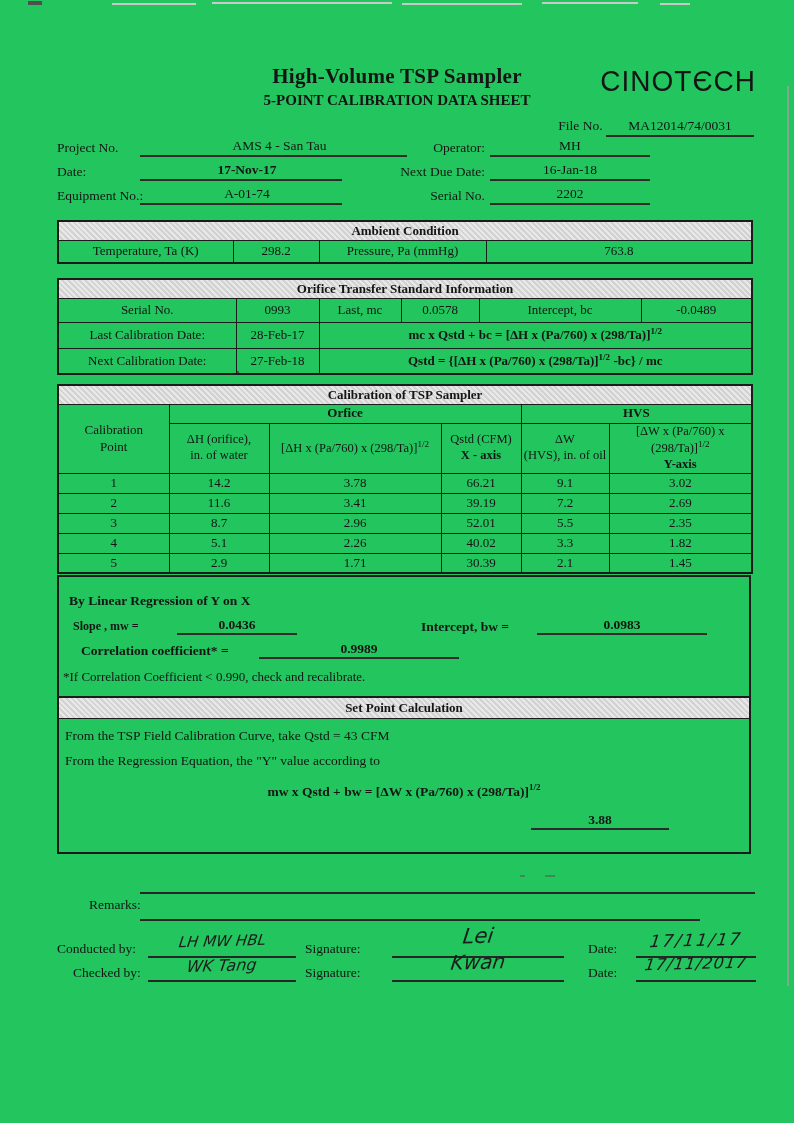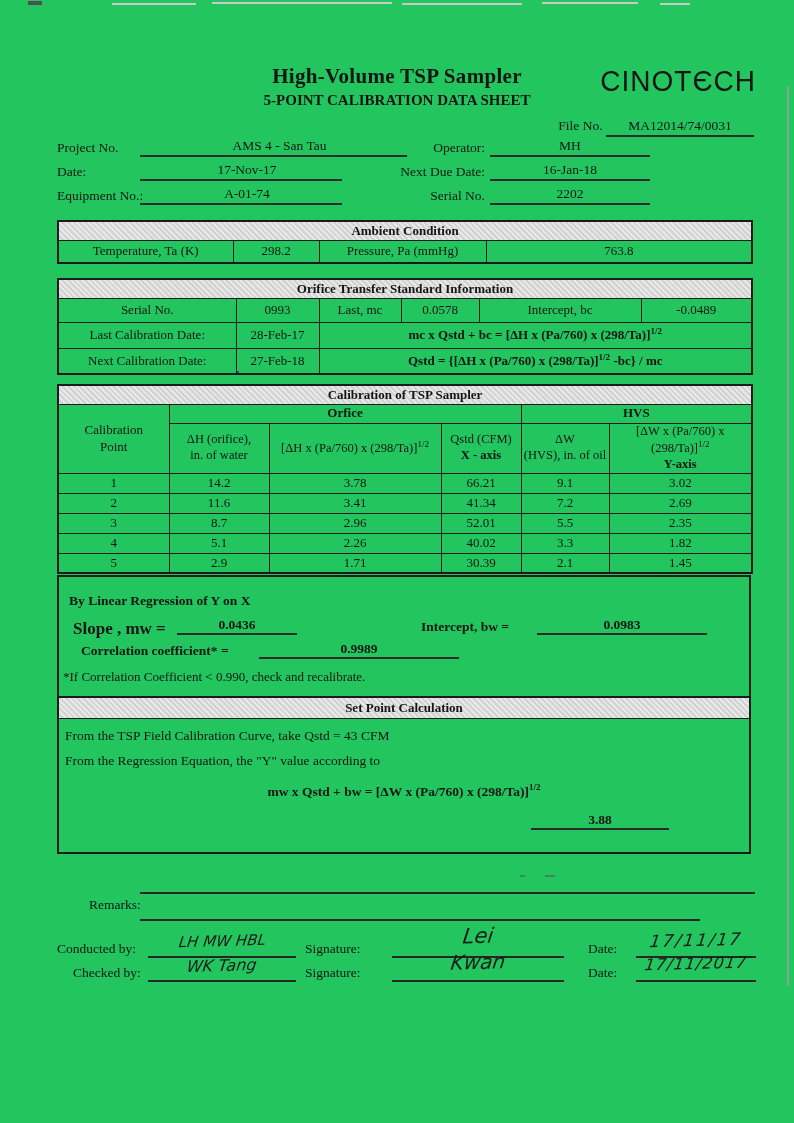--- a/index.html
+++ b/index.html
@@ -76,21 +76,21 @@
     <span>File No.</span>
     <span class="val">MA12014/74/0031</span>
   </div>
 
   <span class="il" style="left:57px;top:140px;">Project No.</span>
   <span class="iv left" style="left:140px;top:138px;width:255px;">AMS 4 - San Tau</span>
   <span class="ilr" style="left:355px;top:140px;">Operator:</span>
   <span class="iv center" style="left:490px;top:138px;width:160px;">MH</span>
 
   <span class="il" style="left:57px;top:164px;">Date:</span>
-  <span class="iv left" style="left:140px;top:162px;width:190px;">17-Nov-17</span>
+  <span class="iv left" style="left:140px;top:162px;width:190px;font-weight:bold;">17-Nov-17</span>
   <span class="ilr" style="left:355px;top:164px;">Next Due Date:</span>
   <span class="iv center" style="left:490px;top:162px;width:160px;">16-Jan-18</span>
 
   <span class="il" style="left:57px;top:188px;">Equipment No.:</span>
   <span class="iv left" style="left:140px;top:186px;width:190px;">A-01-74</span>
   <span class="ilr" style="left:355px;top:188px;">Serial No.</span>
   <span class="iv center" style="left:490px;top:186px;width:160px;">2202</span>
 
   <table class="t" style="left:57px;top:220px;width:694px;">
     <colgroup>
@@ -176,21 +176,21 @@
       <td>14.2</td>
       <td>3.78</td>
       <td>66.21</td>
       <td>9.1</td>
       <td>3.02</td>
     </tr>
     <tr style="height:20px;">
       <td>2</td>
       <td>11.6</td>
       <td>3.41</td>
-      <td>41.34</td>
+      <td>39.19</td>
       <td>7.2</td>
       <td>2.69</td>
     </tr>
     <tr style="height:20px;">
       <td>3</td>
       <td>8.7</td>
       <td>2.96</td>
       <td>52.01</td>
       <td>5.5</td>
       <td>2.35</td>
@@ -209,21 +209,21 @@
       <td>1.71</td>
       <td>30.39</td>
       <td>2.1</td>
       <td>1.45</td>
     </tr>
   </tbody>
     </table>
 
   <div class="box" style="left:57px;top:566px;width:690px;height:119px;">
     <span class="abs bold" style="left:10px;top:16px;font-size:13.5px;">By Linear Regression of Y on X</span>
-    <span class="abs bold" style="left:14px;top:42px;font-size:17px;">Slope , mw =</span>
+    <span class="abs bold" style="left:14px;top:42px;font-size:12px;">Slope , mw =</span>
     <span class="abs u2 bold" style="left:118px;top:40px;width:120px;font-size:13.5px;">0.0436</span>
     <span class="abs bold" style="left:362px;top:42px;font-size:13.5px;">Intercept, bw =</span>
     <span class="abs u2 bold" style="left:478px;top:40px;width:170px;font-size:13.5px;">0.0983</span>
     <span class="abs bold" style="left:22px;top:66px;font-size:13.5px;">Correlation coefficient* =</span>
     <span class="abs u2 bold" style="left:200px;top:64px;width:200px;font-size:13.5px;">0.9989</span>
     <span class="abs" style="left:4px;top:92px;font-size:13px;">*If Correlation Coefficient &lt; 0.990, check and recalibrate.</span>
   </div>
 
   <div class="box" style="left:57px;top:687px;width:690px;height:154px;">
     <div class="shade" style="height:20px;text-align:center;font-size:13px;line-height:20px;border-bottom:1px solid #1b1b1b;">Set Point Calculation</div>

